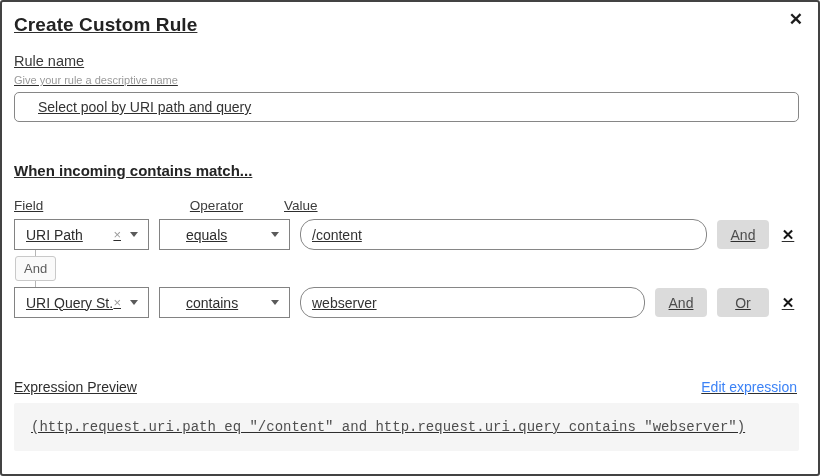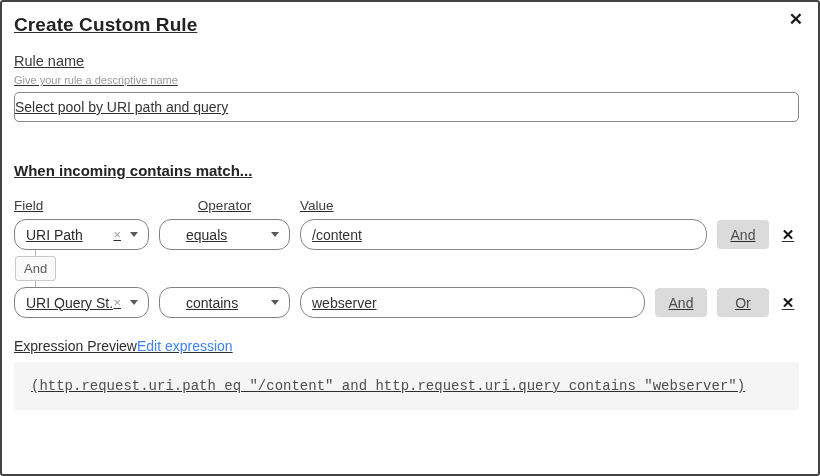--- a/index.html
+++ b/index.html
@@ -47,38 +47,38 @@
     margin: 5px 0 0 2px;
   }
 
   .text-input {
     display: block;
     width: 785px;
     height: 30px;
     margin: 6px 0 0 2px;
     border: 1px solid #868686;
     border-radius: 5px;
-    padding: 0 0;
+    padding: 0 23px;
     font-size: 14px;
     font-family: "Liberation Sans", sans-serif;
     color: #333333;
     background: #ffffff;
     outline: none;
   }
 
   .match-heading {
     font-size: 15px;
     font-weight: 700;
     color: #242424;
     margin: 40px 0 0 2px;
   }
 
   .col-labels {
     display: flex;
-    gap: 10px;
+    gap: 2px;
     margin: 19px 0 0 2px;
     font-size: 13.5px;
     color: #3c3c3c;
   }
   .col-labels .c1 { width: 135px; }
   .col-labels .c2 { width: 131px; text-align: center; }
   .col-labels .c3 { flex: 1; }
 
   .cond-row {
     display: flex;
@@ -86,21 +86,21 @@
     gap: 10px;
     margin: 6px 0 0 2px;
     height: 31px;
   }
 
   .select {
     display: flex;
     align-items: center;
     height: 31px;
     border: 1px solid #828282;
-    border-radius: 12px;
+    border-radius: 0;
     padding: 0 10px 0 11px;
     background: #ffffff;
     cursor: pointer;
   }
   .select.w-field { width: 135px; }
   .select.w-op { width: 131px; padding-left: 26px; }
   .sel-label {
     flex: 1;
     font-size: 14px;
     color: #2d2d2d;
@@ -162,22 +162,23 @@
     background: #fafafa;
     border: 1px solid #c9c9c9;
     border-radius: 3px;
     padding: 4px 8px;
     font-size: 13px;
     color: #5c5c5c;
   }
 
   .preview-row {
     display: flex;
+    justify-content: space-between;
     align-items: baseline;
-    margin: 20px 0 0 2px;
+    margin: 61px 0 0 2px;
   }
   .preview-label { font-size: 14px; color: #2e2e2e; }
   .edit-link { font-size: 14px; color: #3b82f6; cursor: pointer; text-decoration: none; }
 
   .code-block {
     width: 785px;
     height: 48px;
     margin: 8px 0 0 2px;
     background: #f5f5f5;
     border-radius: 2px;

